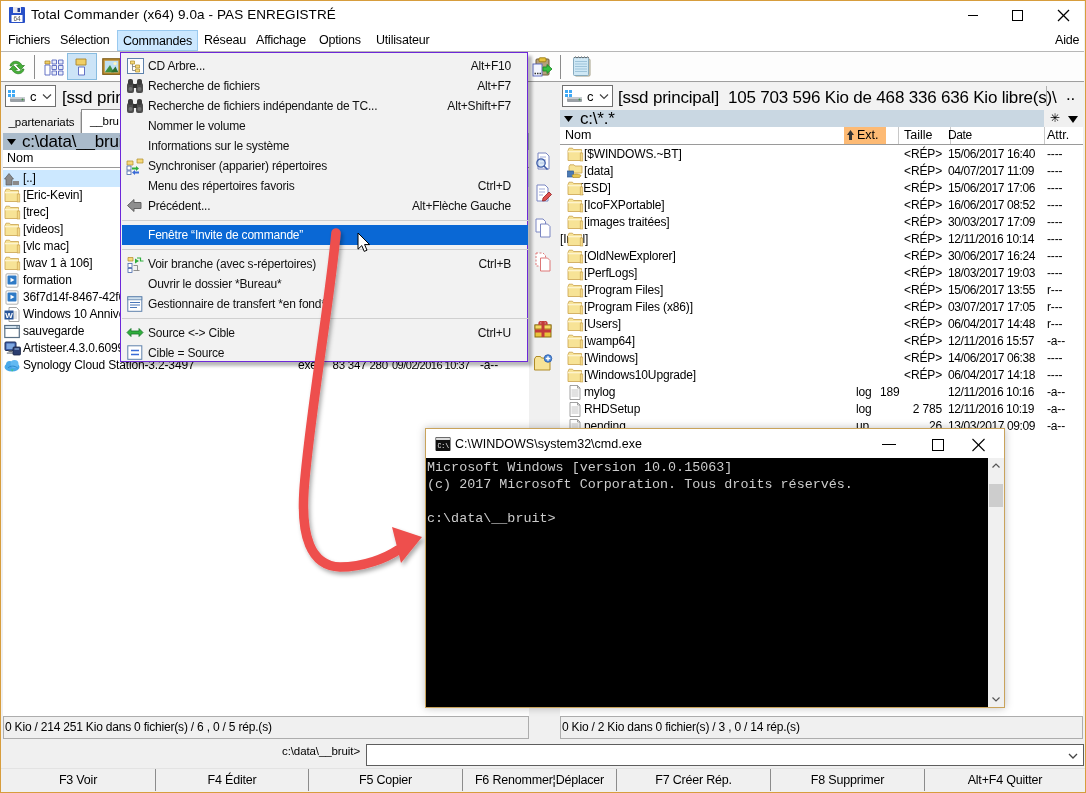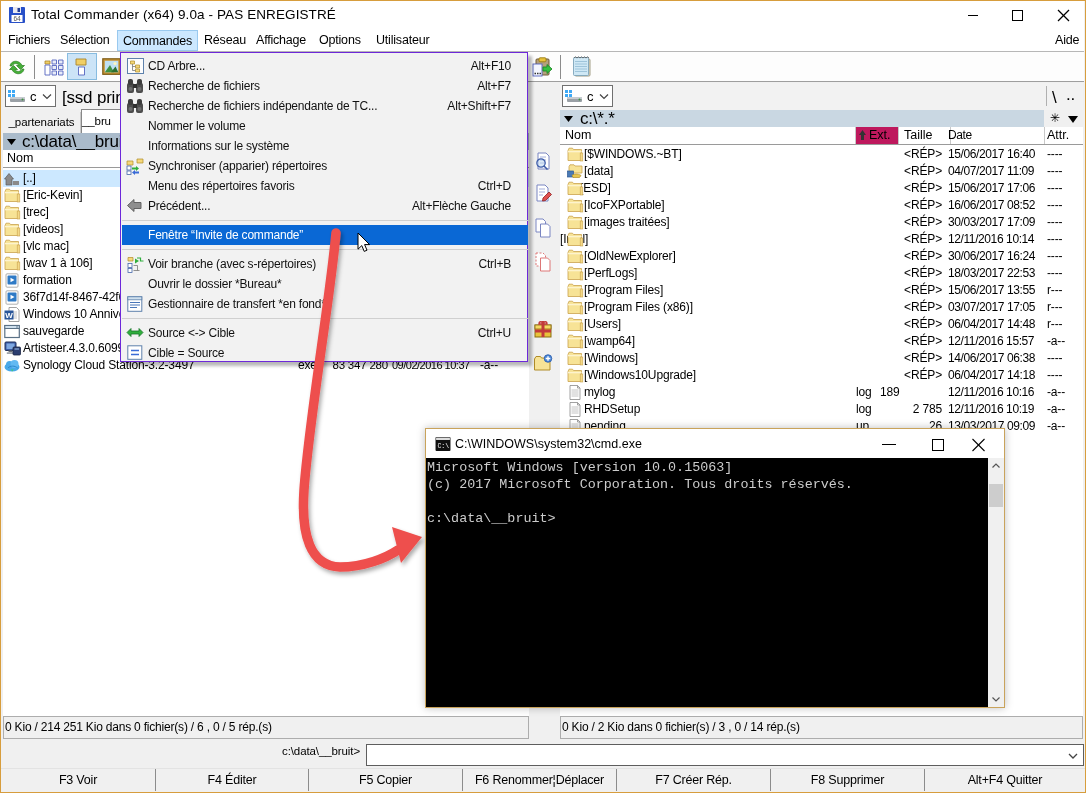--- a/index.html
+++ b/index.html
@@ -315,21 +315,21 @@
       <div class="abs" style="left:24px;top:3px;font-size:13px">c</div>
       <svg class="abs" style="right:3px;top:7px" width="10" height="8">
           <path d="M1 1.5 L5 5.5 L9 1.5" fill="none" stroke="#444" stroke-width="1.2"></path>
         </svg>
     </div>
     <div class="abs fs13" style="left:59px;top:5px">[ssd princip</div>
   </div>
 
   <div class="abs" style="left:0;top:26px;width:100%;height:24px;background:#f0f0f0;">
     <div class="abs fs115" style="left:0;top:3px;width:78px;height:21px;line-height:21px;text-align:center;border-right:1px solid #c9c9c9;box-sizing:border-box;">_partenariats</div>
-    <div class="abs fs115" style="left:78px;top:0;width:60px;height:24px;line-height:22px;background:#fff;border:1px solid #888;border-bottom:none;box-sizing:border-box;">__bru</div>
+    <div class="abs fs115" style="left:78px;top:0;width:60px;height:24px;line-height:22px;background:#fff;border:1px solid #888;border-bottom:none;box-sizing:border-box;padding-left:8px;">__bru</div>
   </div>
 
   <div class="pathbar-act fs13" style="left:0;top:50px;width:100%;height:17px;line-height:17px;">
     <svg class="abs" style="left:4px;top:6px" width="10" height="7">
         <path d="M0 0 L9 0 L4.5 6 Z" fill="#000"></path>
       </svg>
     <span style="margin-left:19px">c:\data\__bruit\*.*</span>
   </div>
 
   <div class="hdr fs125" style="left:0;top:67px;width:100%;height:18px;line-height:17px;"><span style="margin-left:4px">Nom</span></div>
@@ -386,20 +386,21 @@
           <rect x="4" y="5" width="3" height="3" fill="#3fa9f5"></rect>
         <rect x="2" y="8" width="15" height="5" rx="1" fill="#9aa0a6"></rect>
         <rect x="2" y="8" width="15" height="2" fill="#c7ccd1"></rect>
         <circle cx="14.5" cy="10.5" r="1" fill="#3d9140"></circle>
       </svg>
       <div class="abs" style="left:24px;top:3px;font-size:13px">c</div>
       <svg class="abs" style="right:3px;top:7px" width="10" height="8">
           <path d="M1 1.5 L5 5.5 L9 1.5" fill="none" stroke="#444" stroke-width="1.2"></path>
         </svg>
     </div>
+    <div class="abs fs13" style="left:58px;top:5px">[ssd principal]&nbsp; 105 703 596 Kio de 468 336 636 Kio libre(s)</div>
     <div class="abs" style="left:486px;top:3px;width:1px;height:20px;background:#b0b0b0"></div>
     <div class="abs fs13" style="left:492px;top:5px">\</div>
     <div class="abs fs13" style="left:506px;top:2px">..</div>
   </div>
 
   <div class="pathbar-in fs13" style="left:0;top:27px;width:484px;height:17px;line-height:17px;">
     <svg class="abs" style="left:4px;top:6px" width="10" height="7">
         <path d="M0 0 L9 0 L4.5 6 Z" fill="#000"></path>
       </svg>
     <span style="margin-left:20px">c:\*.*</span>
@@ -407,21 +408,21 @@
   <div class="abs" style="left:484px;top:27px;width:39px;height:17px;background:#f0f0f0;">
     <div class="abs" style="left:6px;top:1px;font-size:12px">✳</div>
     <svg class="abs" style="left:24px;top:6px" width="11" height="8">
         <path d="M0 0 L10 0 L5 7 Z" fill="#000"></path>
       </svg>
   </div>
 
   <div class="hdr fs125" style="left:0;top:44px;width:100%;height:18px;line-height:17px;">
     <span style="margin-left:5px">Nom</span>
     <div class="abs" style="left:295px;top:0;width:1px;height:17px;background:#c8c8c8"></div>
-    <div class="abs" style="left:296px;top:0;width:42px;height:17px;background:#be185d">
+    <div class="abs" style="left:284px;top:0;width:42px;height:17px;background:#fdba74">
       <svg class="abs" style="left:2px;top:3px" width="9" height="11">
           <path d="M4.5 0 L8 5 L6 5 L6 10 L3 10 L3 5 L1 5 Z" fill="#333"></path>
         </svg>
       <span style="margin-left:13px">Ext.</span>
     </div>
     <div class="abs" style="left:338px;top:0;width:1px;height:17px;background:#c8c8c8"></div>
     <span class="abs" style="left:344px;top:0">Taille</span>
     <div class="abs" style="left:390px;top:0;width:1px;height:17px;background:#c8c8c8"></div>
     <span class="abs dtxt" style="left:388px;top:0">Date</span>
     <div class="abs" style="left:484px;top:0;width:1px;height:17px;background:#c8c8c8"></div>
@@ -445,21 +446,21 @@
           <use href="#i-folder"></use>
         </svg><span style="margin-left:24px">[images traitées]</span><span class="abs" style="left:320px;top:0;width:62px;text-align:right">&lt;RÉP&gt;</span><span class="abs dtxt" style="left:388px;top:0">30/03/2017 17:09</span><span class="abs" style="left:487px;top:0">----</span></div>
     <div class="row" style="left:0;top:86px;width:100%"><svg class="ic" width="17" height="15">
           <use href="#i-folder"></use>
         </svg><span style="">[Intel]</span><span class="abs" style="left:320px;top:0;width:62px;text-align:right">&lt;RÉP&gt;</span><span class="abs dtxt" style="left:388px;top:0">12/11/2016 10:14</span><span class="abs" style="left:487px;top:0">----</span></div>
     <div class="row" style="left:0;top:103px;width:100%"><svg class="ic" width="17" height="15">
           <use href="#i-folder"></use>
         </svg><span style="margin-left:24px">[OldNewExplorer]</span><span class="abs" style="left:320px;top:0;width:62px;text-align:right">&lt;RÉP&gt;</span><span class="abs dtxt" style="left:388px;top:0">30/06/2017 16:24</span><span class="abs" style="left:487px;top:0">----</span></div>
     <div class="row" style="left:0;top:120px;width:100%"><svg class="ic" width="17" height="15">
           <use href="#i-folder"></use>
-        </svg><span style="margin-left:24px">[PerfLogs]</span><span class="abs" style="left:320px;top:0;width:62px;text-align:right">&lt;RÉP&gt;</span><span class="abs dtxt" style="left:388px;top:0">18/03/2017 22:53</span><span class="abs" style="left:487px;top:0">----</span></div>
+        </svg><span style="margin-left:24px">[PerfLogs]</span><span class="abs" style="left:320px;top:0;width:62px;text-align:right">&lt;RÉP&gt;</span><span class="abs dtxt" style="left:388px;top:0">18/03/2017 19:03</span><span class="abs" style="left:487px;top:0">----</span></div>
     <div class="row" style="left:0;top:137px;width:100%"><svg class="ic" width="17" height="15">
           <use href="#i-folder"></use>
         </svg><span style="margin-left:24px">[Program Files]</span><span class="abs" style="left:320px;top:0;width:62px;text-align:right">&lt;RÉP&gt;</span><span class="abs dtxt" style="left:388px;top:0">15/06/2017 13:55</span><span class="abs" style="left:487px;top:0">r---</span></div>
     <div class="row" style="left:0;top:154px;width:100%"><svg class="ic" width="17" height="15">
           <use href="#i-folder"></use>
         </svg><span style="margin-left:24px">[Program Files (x86)]</span><span class="abs" style="left:320px;top:0;width:62px;text-align:right">&lt;RÉP&gt;</span><span class="abs dtxt" style="left:388px;top:0">03/07/2017 17:05</span><span class="abs" style="left:487px;top:0">r---</span></div>
     <div class="row" style="left:0;top:171px;width:100%"><svg class="ic" width="17" height="15">
           <use href="#i-folder"></use>
         </svg><span style="margin-left:24px">[Users]</span><span class="abs" style="left:320px;top:0;width:62px;text-align:right">&lt;RÉP&gt;</span><span class="abs dtxt" style="left:388px;top:0">06/04/2017 14:48</span><span class="abs" style="left:487px;top:0">r---</span></div>
     <div class="row" style="left:0;top:188px;width:100%"><svg class="ic" width="17" height="15">

